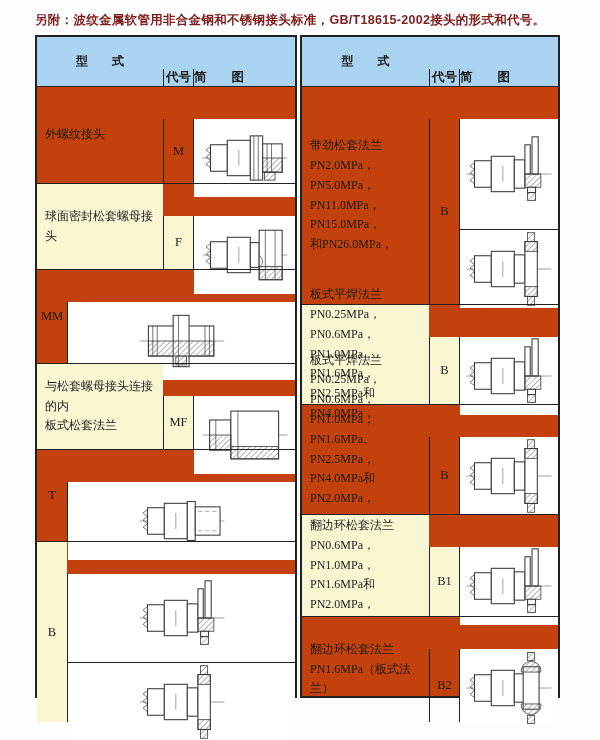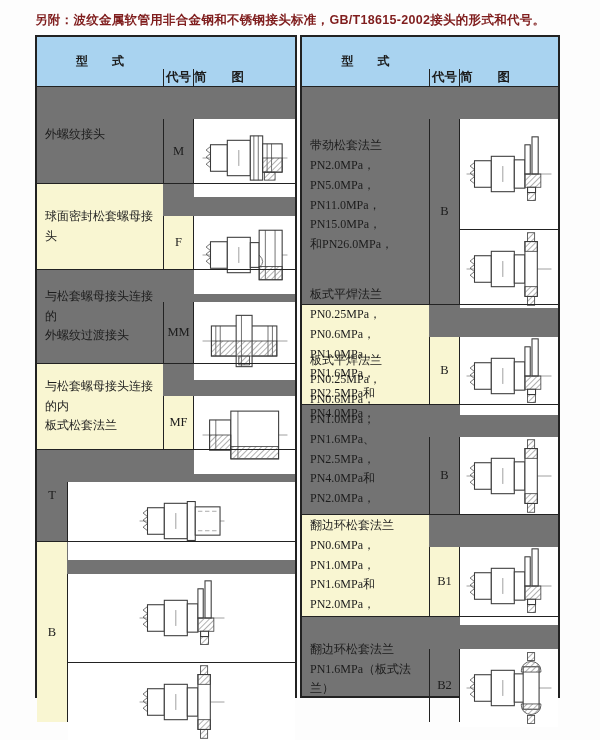--- a/index.html
+++ b/index.html
@@ -9,21 +9,21 @@
     color:#1c1c1c;
     position:relative;
   }
   .title{
     position:absolute;left:35px;top:12px;width:540px;
     font-family:"Liberation Sans", sans-serif;
     font-weight:bold;font-size:12.5px;color:#7f1d1d;letter-spacing:.3px;
   }
   .tbl{
     position:absolute;top:35px;box-sizing:border-box;
-    border:2px solid #222;background:#737373;
+    border:2px solid #222;background:#c2410c;
     display:flex;flex-direction:column;
   }
   .tbl.left{left:35px;width:262px;height:663px;}
   .tbl.right{left:300px;width:260px;height:663px;}
   .hrow,.row{display:flex;box-sizing:border-box;}
   .row{border-top:1.3px solid #222;flex:0 0 auto;}
   .hrow{
     flex:0 0 25px;background:var(--blue,#a9d3f0);
     font-weight:bold;font-size:12.5px;
   }
@@ -101,22 +101,20 @@
       <line x1="75" y1="16" x2="75" y2="72" stroke="#3a3a3a" stroke-width="0.8" fill="none"></line>
             <line x1="86" y1="16" x2="86" y2="72" stroke="#3a3a3a" stroke-width="0.8" fill="none"></line>
       <path d="M68,44 q8,8 0,14" stroke="#3a3a3a" stroke-width="0.8" fill="none"></path>
       <rect x="68" y="57" width="26" height="15" stroke="#3a3a3a" stroke-width="0.9" fill="url(#h2)"></rect>
           </svg>
         </div>
       </div>
   </div>
 
   <div class="row" style="height:94px">
-    <div class="c type">与松套螺母接头连接的
-外螺纹过渡接头</div>
     <div class="c code">MM</div>
     <div class="c diag">
         <div class="dcell">
           <svg width="92" height="78" viewBox="0 0 104 88" preserveAspectRatio="xMidYMid meet">
     <defs>
               <pattern id="h3" width="4.5" height="4.5" patternUnits="userSpaceOnUse" patternTransform="rotate(45)">
       <line x1="0" y1="0" x2="0" y2="4.5" stroke="#777" stroke-width="1.3"></line>
     </pattern>
             </defs>
             <line x1="4" y1="44" x2="100" y2="44" stroke="#666" stroke-width="0.7"></line>

